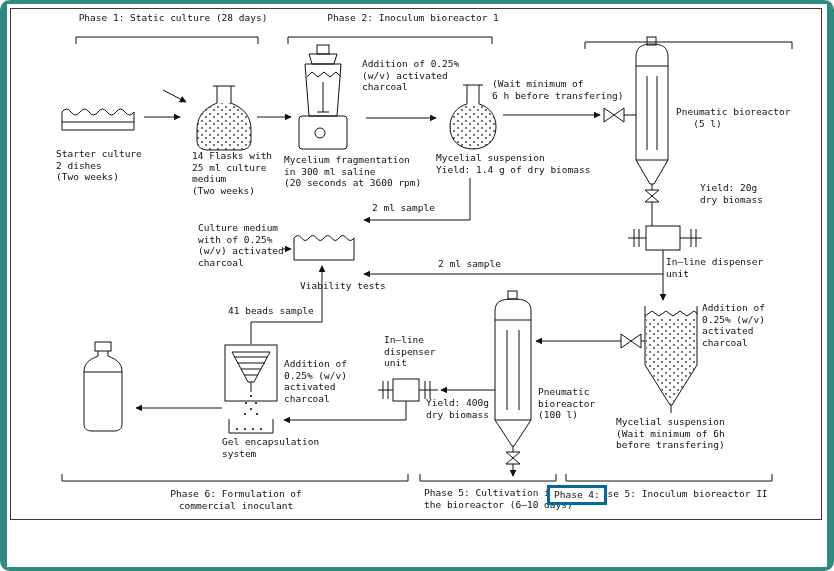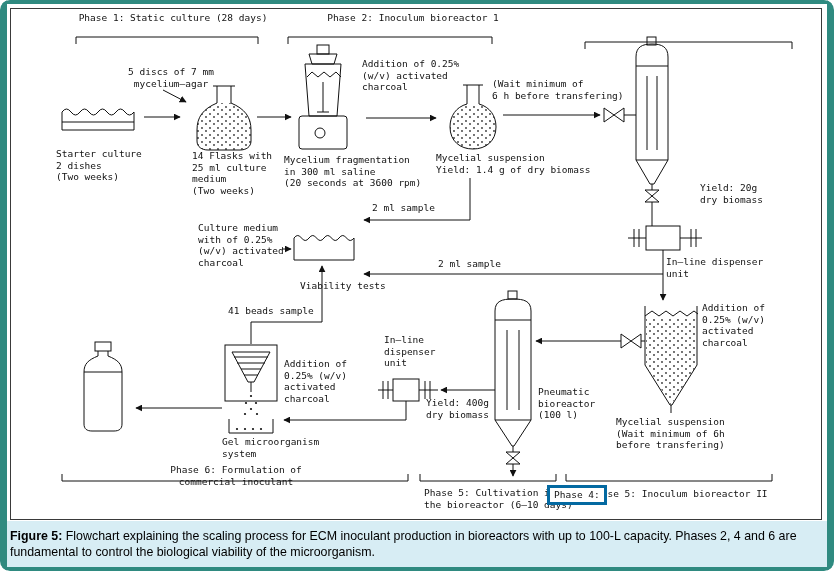--- a/index.html
+++ b/index.html
@@ -193,46 +193,46 @@
         <line x1="621" y1="341" x2="536" y2="341" marker-end="url(#ah)"></line>
         <line x1="495" y1="390" x2="441" y2="390" marker-end="url(#ah)"></line>
         <line x1="406" y1="420" x2="284" y2="420" marker-end="url(#ah)"></line>
         <line x1="222" y1="408" x2="136" y2="408" marker-end="url(#ah)"></line>
       </g>
     </g>
   </svg>
 
   <div class="lbl c" style="left:78px;top:12px;width:190px">Phase 1: Static culture (28 days)</div>
   <div class="lbl c" style="left:318px;top:12px;width:190px">Phase 2: Inoculum bioreactor 1</div>
-  <div class="lbl c" style="left:148px;top:464px;width:176px">Phase 6: Formulation of
+  <div class="lbl c" style="left:148px;top:488px;width:176px">Phase 6: Formulation of
 commercial inoculant</div>
   <div class="lbl" style="left:424px;top:487px;width:170px">Phase 5: Cultivation in
 the bioreactor (6–10 days)</div>
   <div class="lbl" style="left:596px;top:488px;width:190px">hase 5: Inoculum bioreactor II</div>
   <div class="phase4-box">Phase 4:</div>
 
-  <div class="lbl c" style="left:116px;top:66px;width:110px">5 discs of 7 mm
-mycelium—agar</div>
   <div class="lbl" style="left:56px;top:148px;width:110px">Starter culture
 2 dishes
 (Two weeks)</div>
   <div class="lbl" style="left:192px;top:150px;width:110px">14 Flasks with
 25 ml culture
 medium
 (Two weeks)</div>
   <div class="lbl" style="left:284px;top:154px;width:160px">Mycelium fragmentation
 in 300 ml saline
 (20 seconds at 3600 rpm)</div>
   <div class="lbl" style="left:362px;top:58px;width:112px">Addition of 0.25%
 (w/v) activated
 charcoal</div>
   <div class="lbl" style="left:436px;top:152px;width:168px">Mycelial suspension
 Yield: 1.4 g of dry biomass</div>
   <div class="lbl" style="left:492px;top:78px;width:142px">(Wait minimum of
 6 h before transfering)</div>
+  <div class="lbl" style="left:676px;top:106px;width:125px">Pneumatic bioreactor
+&nbsp;&nbsp;&nbsp;(5 l)</div>
   <div class="lbl" style="left:700px;top:182px;width:80px">Yield: 20g
 dry biomass</div>
   <div class="lbl" style="left:666px;top:256px;width:110px">In—line dispenser
 unit</div>
   <div class="lbl" style="left:372px;top:202px;width:80px">2 ml sample</div>
   <div class="lbl" style="left:198px;top:222px;width:105px">Culture medium
 with of 0.25%
 (w/v) activated
 charcoal</div>
   <div class="lbl" style="left:300px;top:280px;width:95px">Viability tests</div>
@@ -250,20 +250,17 @@
 (100 l)</div>
   <div class="lbl" style="left:426px;top:397px;width:80px">Yield: 400g
 dry biomass</div>
   <div class="lbl" style="left:384px;top:334px;width:70px">In—line
 dispenser
 unit</div>
   <div class="lbl" style="left:284px;top:358px;width:85px">Addition of
 0.25% (w/v)
 activated
 charcoal</div>
-  <div class="lbl" style="left:222px;top:436px;width:110px">Gel microorganism
+  <div class="lbl" style="left:222px;top:436px;width:110px">Gel encapsulation
 system</div>
 
-  <div class="caption">
-    <b>Figure 5:</b><span> Flowchart explaining the scaling process for ECM inoculant production in bioreactors with up to 100-L capacity. Phases 2, 4 and 6 are fundamental to control the biological viability of the microorganism.</span>
-  </div>
 
 </div>
 
 </body></html>

